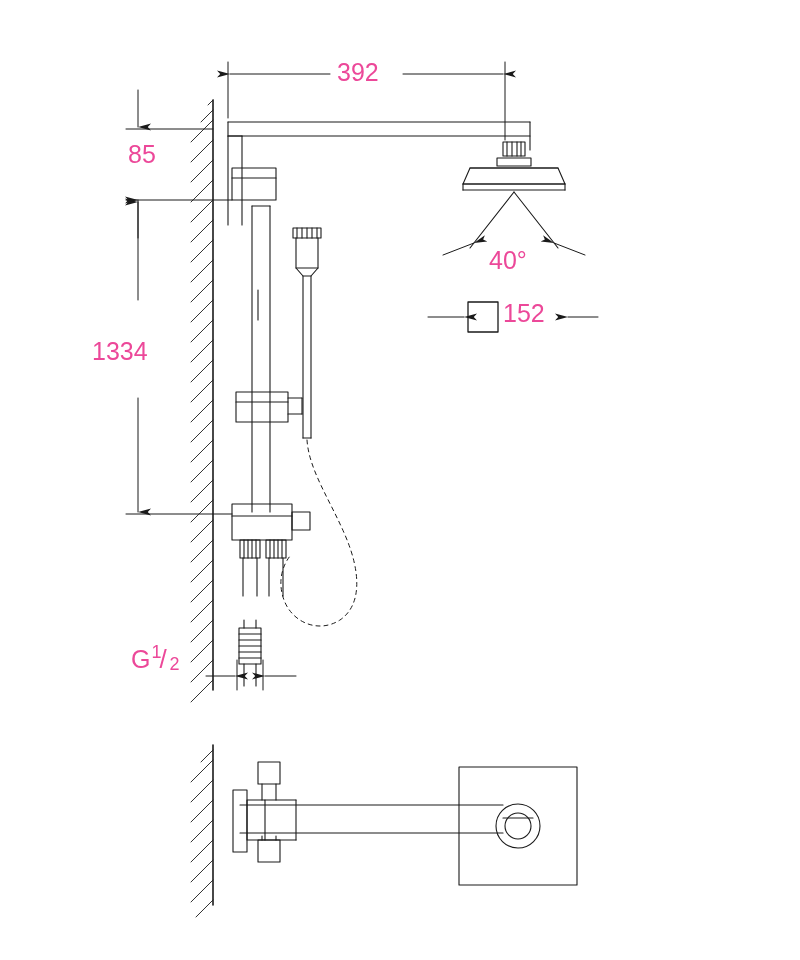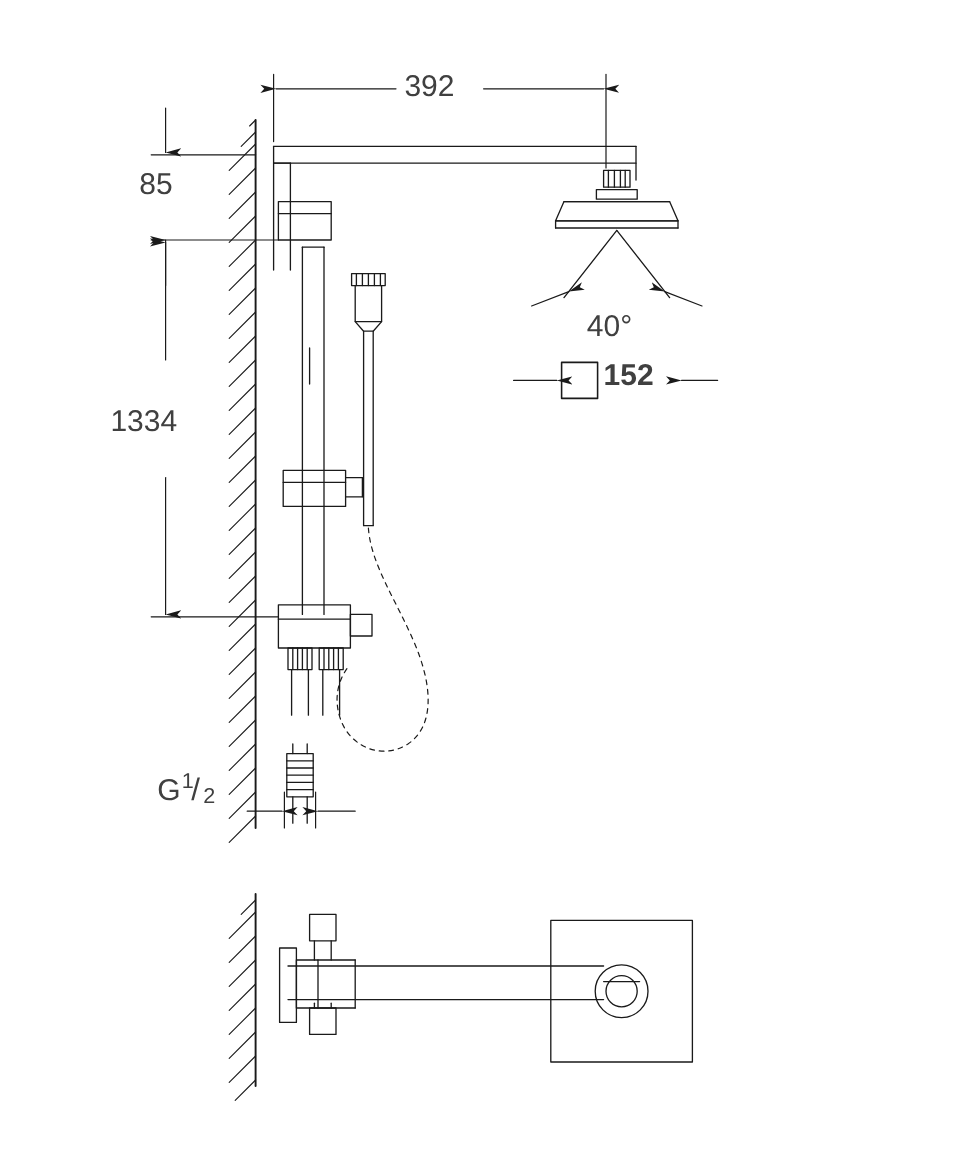--- a/index.html
+++ b/index.html
@@ -23,29 +23,29 @@
   svg.drawing {
     position: absolute;
     left: 0;
     top: 0;
     width: 800px;
     height: 960px;
   }
   .dim-label {
     position: absolute;
     font-family: "Liberation Sans", sans-serif;
-    color: #404040;
+    color: #ec4899;
     white-space: nowrap;
     user-select: none;
   }
   .lbl-392  { left: 337px; top: 58px;  font-size: 25px; }
-  .lbl-85   { left: 116px; top: 140px; font-size: 25px; }
+  .lbl-85   { left: 128px; top: 140px; font-size: 25px; }
   .lbl-1006 { left: 92px;  top: 337px; font-size: 25px; }
-  .lbl-40   { left: 489px; top: 246px; font-size: 25px; margin-top: 12px; }
-  .lbl-152  { left: 503px; top: 299px; font-size: 25px; font-weight: bold; }
+  .lbl-40   { left: 489px; top: 246px; font-size: 25px; }
+  .lbl-152  { left: 503px; top: 299px; font-size: 25px; }
   .lbl-g    { left: 131px; top: 645px; font-size: 25px; }
   .slash-frac {
     display: inline-block;
     position: relative;
     width: 34px;
     height: 28px;
     vertical-align: -6px;
   }
   .slash-frac .n {
     position: absolute; left: 1px; top: -4px; font-size: 18px;

